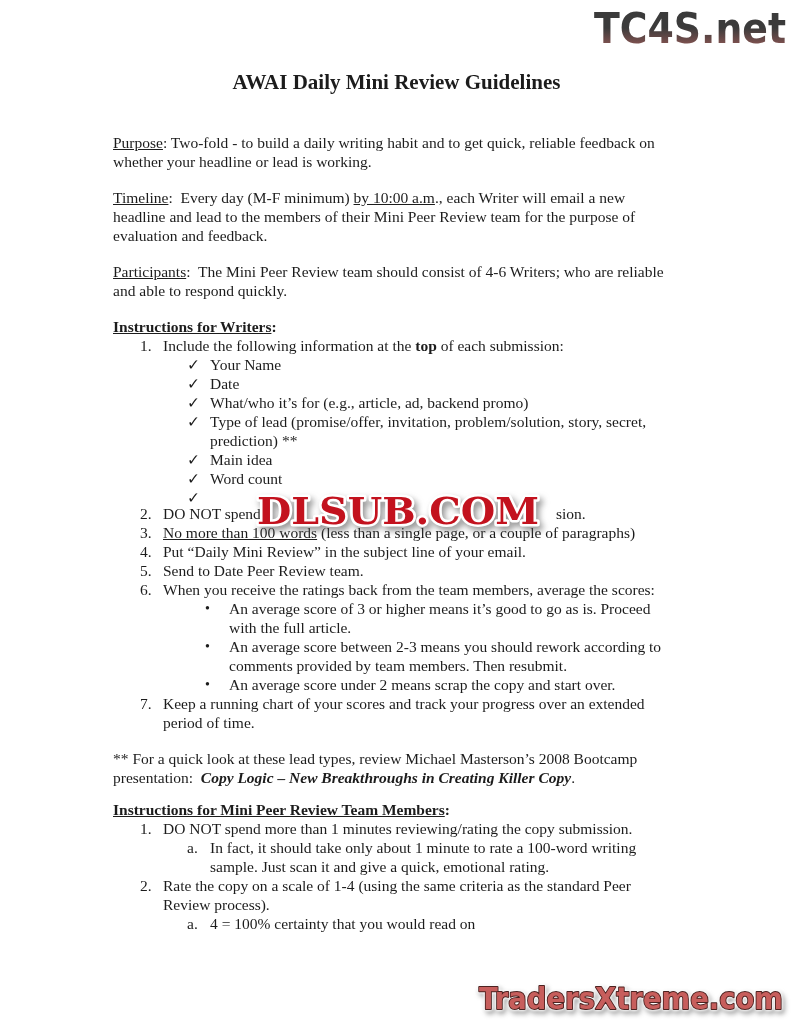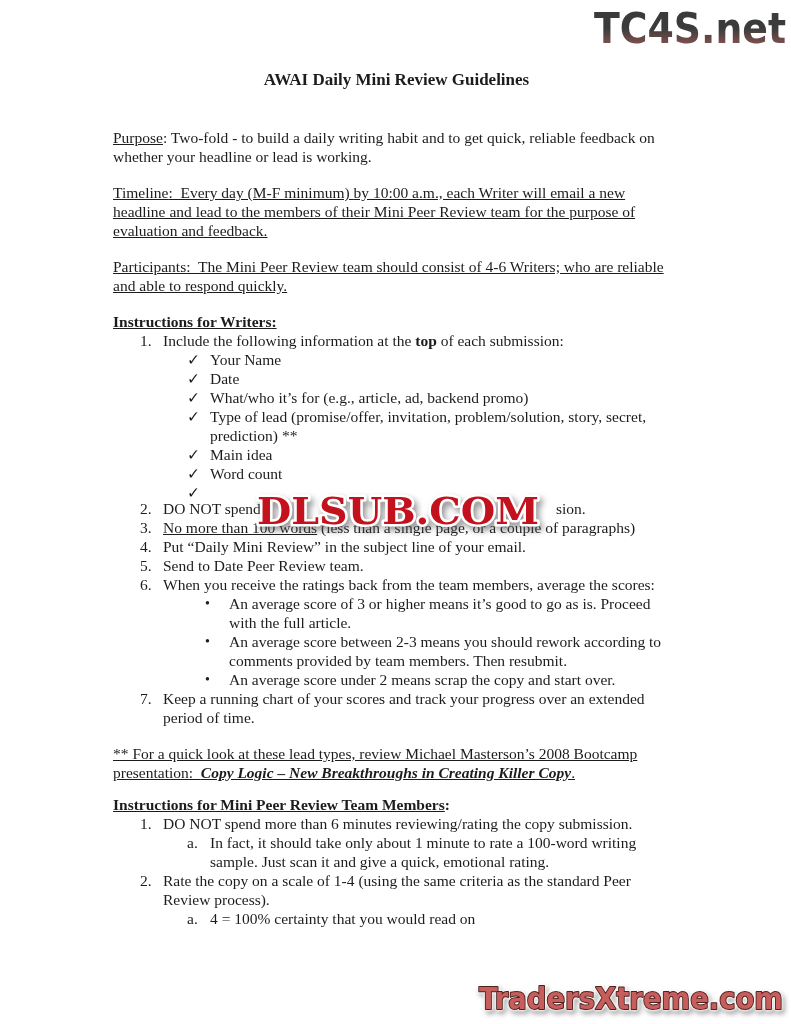--- a/index.html
+++ b/index.html
@@ -3,37 +3,37 @@
 <meta charset="utf-8">
 <style>
   html, body { margin:0; padding:0; }
   body {
     width:791px; height:1024px; position:relative; overflow:hidden;
     background:#ffffff; color:#1c1c1c;
     font-family:"Liberation Serif", serif;
   }
   .content { position:absolute; left:113px; top:0; width:567px; }
   .doc-title {
-    text-align:center; font-weight:bold; font-size:17px;
+    text-align:center; font-weight:bold; font-size:21px;
     margin-top:70px; margin-bottom:38px;
   }
   .para, .li, .heading { font-size:15.5px; line-height:19px; }
   .heading { font-weight:bold; }
   .b { font-weight:bold; }
   .i { font-style:italic; }
   .u { text-decoration:underline; }
   .li { position:relative; }
   .lvl1 { padding-left:50px; }
   .lvl1 > .marker { position:absolute; left:27px; }
   .lvl2 { padding-left:97px; }
   .lvl2 > .marker { position:absolute; left:74px; }
   .lvl3 { padding-left:116px; }
   .lvl3 > .marker { position:absolute; left:92px; font-size:14px; }
   .mt-s { margin-top:16px; }
-  .mt-m { margin-top:17px;text-decoration:underline; }
+  .mt-m { margin-top:17px; }
   .mt-l { margin-top:13px; }
   .obscured-gap { display:inline-block; width:295px; }
   .wm { position:absolute; }
   .wm-tc4s { top:2px; right:3px; }
   .wm-dlsub { left:250px; top:483px; z-index:5;
     filter: drop-shadow(3px 4px 3px rgba(80,80,80,0.6)); }
   .wm-traders { left:474px; top:975px;
     filter: drop-shadow(0 0 1.5px #ffffff) drop-shadow(0 0 1.5px #ffffff)
             drop-shadow(2px 3px 2px rgba(0,0,0,0.35)); }
 </style>
@@ -123,21 +123,21 @@
         <div class="li-text"><span>An average score under 2 means scrap the copy and start over.</span></div>
       </div>
       <div class="li lvl1">
         <span class="marker">7.</span>
         <div class="li-text"><span>Keep a running chart of your scores and track your progress over an extended period of time.</span></div>
       </div>
       <div class="para mt-m"><span>** For a quick look at these lead types, review Michael Masterson’s 2008 Bootcamp presentation:&nbsp; </span><span class="b i">Copy Logic – New Breakthroughs in Creating Killer Copy</span><span>.</span></div>
       <div class="heading mt-l"><span class="b u">Instructions for Mini Peer Review Team Members</span><span class="b">:</span></div>
       <div class="li lvl1">
         <span class="marker">1.</span>
-        <div class="li-text"><span>DO NOT spend more than 6 minutes reviewing/rating the copy submission.</span></div>
+        <div class="li-text"><span>DO NOT spend more than 1 minutes reviewing/rating the copy submission.</span></div>
       </div>
       <div class="li lvl2">
         <span class="marker">a.</span>
         <div class="li-text"><span>In fact, it should take only about 1 minute to rate a 100-word writing sample. Just scan it and give a quick, emotional rating.</span></div>
       </div>
       <div class="li lvl1">
         <span class="marker">2.</span>
         <div class="li-text"><span>Rate the copy on a scale of 1-4 (using the same criteria as the standard Peer Review process).</span></div>
       </div>
       <div class="li lvl2">

